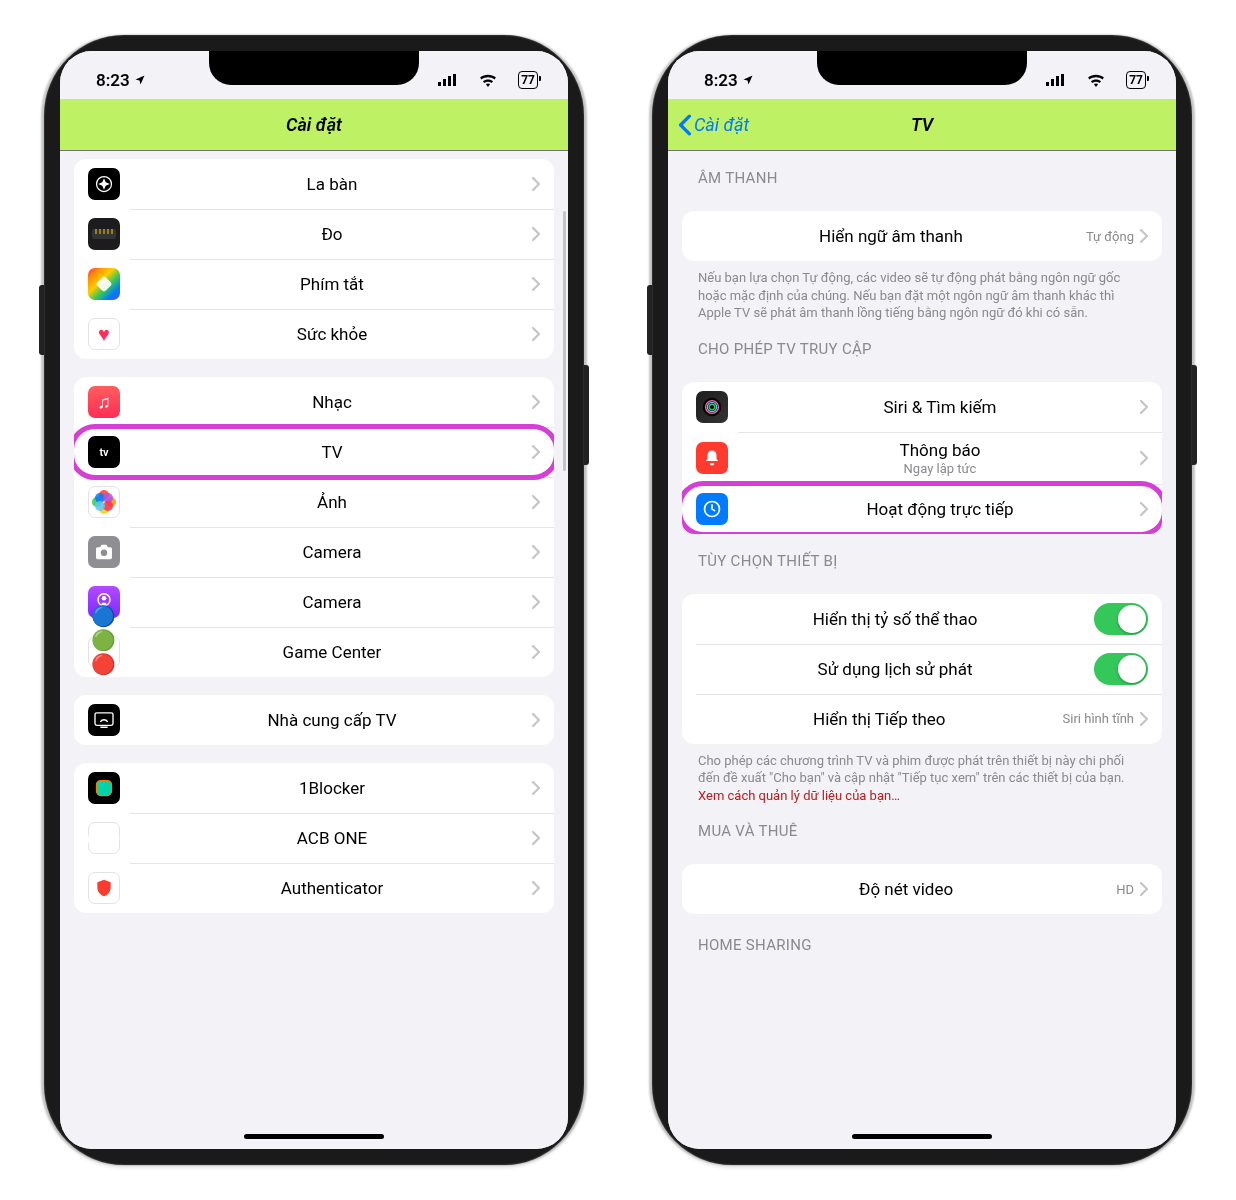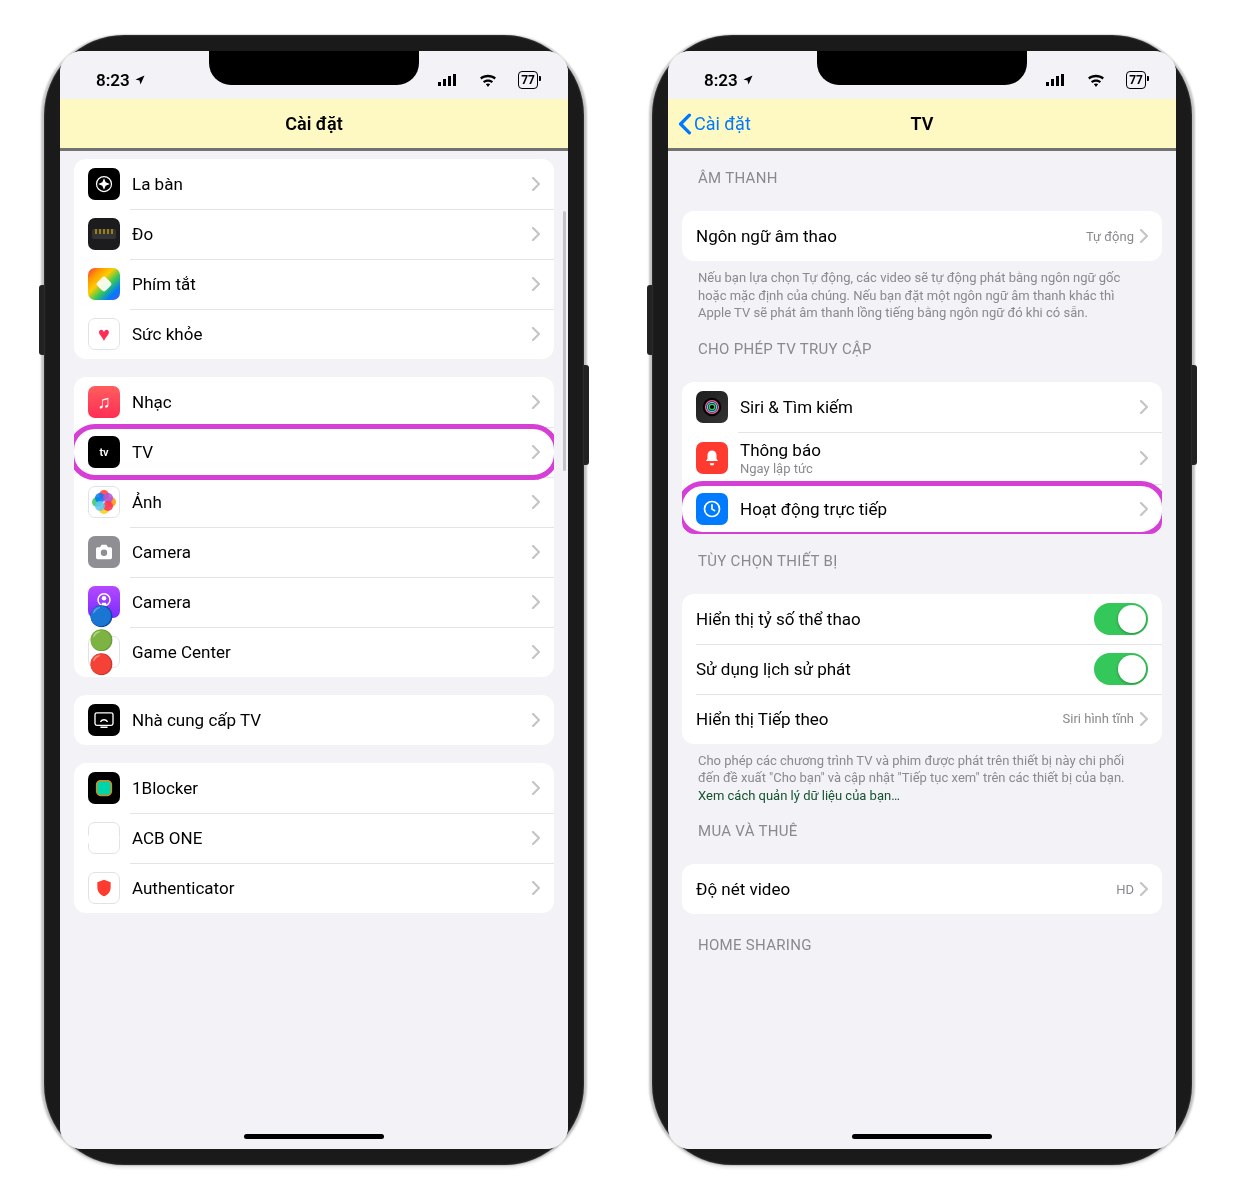--- a/index.html
+++ b/index.html
@@ -1,37 +1,37 @@
 <!DOCTYPE html>
 <html><head>
 <meta charset="utf-8">
 <style>
   * { margin:0; padding:0; box-sizing:border-box; -webkit-font-smoothing:antialiased; }
   body { background:#fff; font-family:-apple-system,BlinkMacSystemFont,"Segoe UI",Roboto,Helvetica,sans-serif; width:1236px; height:1200px; display:flex; justify-content:space-around; align-items:center; padding:20px 10px; }
   .phone { width:540px; height:1130px; background:#1a1a1a; border-radius:80px; padding:16px; box-shadow:0 2px 4px rgba(0,0,0,.15),inset 0 0 2px rgba(255,255,255,.3),3px 0 2px rgba(0,0,0,.2),-3px 0 2px rgba(0,0,0,.2); position:relative; }
   .phone::before{content:"";position:absolute;left:-5px;top:250px;width:5px;height:70px;background:#222;border-radius:3px 0 0 3px;}
   .phone::after{content:"";position:absolute;right:-5px;top:330px;width:5px;height:100px;background:#222;border-radius:0 3px 3px 0;}
-  .inner { width:100%; height:100%; background:#f2f2f7; border-radius:22px; overflow:hidden; position:relative; }
+  .inner { width:100%; height:100%; background:#f2f2f7; border-radius:32px; overflow:hidden; position:relative; }
   .notch { position:absolute; top:0; left:50%; transform:translateX(-50%); width:210px; height:34px; background:#000; border-radius:0 0 22px 22px; z-index:10; }
   .status { height:48px; display:flex; justify-content:space-between; align-items:center; padding:10px 30px 0 36px; font-size:17px; font-weight:600; color:#000; background:#f2f2f7; }
   .status-left { display:flex; align-items:center; gap:4px;}
   .status-right { display:flex; align-items:center; gap:21px; }
   
-  .header { height:52px; background:#fef9c3; border-bottom:3px solid #737373; display:flex; align-items:center; justify-content:center; position:relative; }
+  .header { height:52px; background:#bef264; border-bottom:1px solid #737373; display:flex; align-items:center; justify-content:center; position:relative;font-style:italic; }
   .header-title { font-size:18px; font-weight:600; color:#000; }
   .back { position:absolute; left:10px; display:flex; align-items:center; color:#0079ff; font-size:18px; }
   .back svg{margin-right:2px;}
   
   .scroll { height:calc(100% - 100px); overflow:hidden; background:#f2f2f7; }
   .group { margin:18px 14px 0; background:#fff; border-radius:12px; overflow:hidden; }
   .group.nomargin-top{margin-top:8px;}
   .group-header { font-size:15px; color:#8a8a8e; padding:18px 30px 6px; text-transform:uppercase; letter-spacing:.3px;}
   .group-footer { font-size:13px; color:#8a8a8e; padding:8px 30px 0; line-height:1.35;}
-  .group-footer a{color:#14532d;text-decoration:none;}
-  .row { display:flex; align-items:center; min-height:50px; padding:8px 14px 8px 14px; position:relative; }
+  .group-footer a{color:#b91c1c;text-decoration:none;}
+  .row { display:flex; align-items:center; min-height:50px; padding:8px 14px 8px 14px; position:relative;text-align:center; }
   .row + .row::before { content:""; position:absolute; top:0; left:56px; right:0; height:1px; background:#e3e3e8; }
   .row.noicon + .row.noicon::before{left:14px;}
   .row .icon { width:32px; height:32px; border-radius:7px; margin-right:12px; display:flex; align-items:center; justify-content:center; font-size:18px; flex-shrink:0; color:#fff;}
   .row .label { font-size:17px; color:#000; flex:1;}
   .row .sub{font-size:13px;color:#8a8a8e;margin-top:1px;}
   .row .labels{flex:1;display:flex;flex-direction:column;}
   .row .value { font-size:13px; color:#8a8a8e; margin-right:6px;}
   .chev { color:#c5c5c9; }
   .highlight { position:relative; }
   .highlight::after{ content:""; position:absolute; left:-5px; right:-5px; top:-3px; bottom:-3px; border:5px solid #d63fd6; border-radius:26px; pointer-events:none; z-index:5;}
@@ -299,21 +299,21 @@
             <polyline points="10,2 2,10 10,18"></polyline>
           </svg>
       <span>Cài đặt</span>
     </div>
     <span class="header-title">TV</span>
   </div>
   <div class="scroll" id="right-scroll">
         <div class="group-header">ÂM THANH</div>
         <div class="group">
           <div class="row noicon">
-            <span class="label">Ngôn ngữ âm thao</span>
+            <span class="label">Hiển ngữ âm thanh</span>
             <span class="value">Tự động</span>
             <svg class="chev" width="8" height="14" viewBox="0 0 8 14" fill="none" stroke="#c5c5c9" stroke-width="2.2" stroke-linecap="round" stroke-linejoin="round">
               <polyline points="1,1 7,7 1,13"></polyline>
             </svg>
           </div>
         </div>
         <div class="group-footer">Nếu bạn lựa chọn Tự động, các video sẽ tự động phát bằng ngôn ngữ gốc hoặc mặc định của chúng. Nếu bạn đặt một ngôn ngữ âm thanh khác thì Apple TV sẽ phát âm thanh lồng tiếng bằng ngôn ngữ đó khi có sẵn.</div>
         <div class="group-header">CHO PHÉP TV TRUY CẬP</div>
         <div class="group">
           <div class="row">

